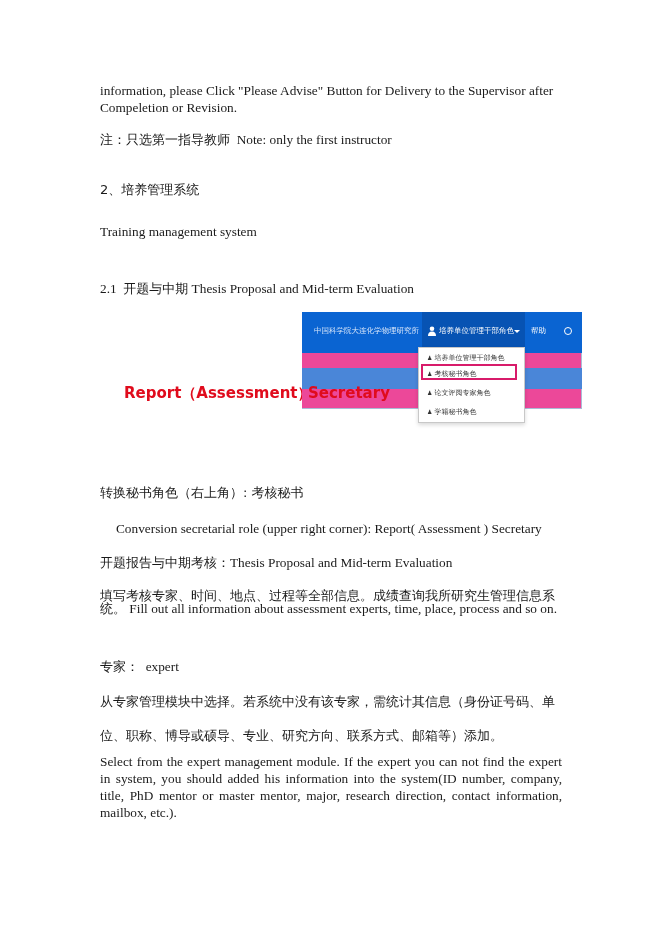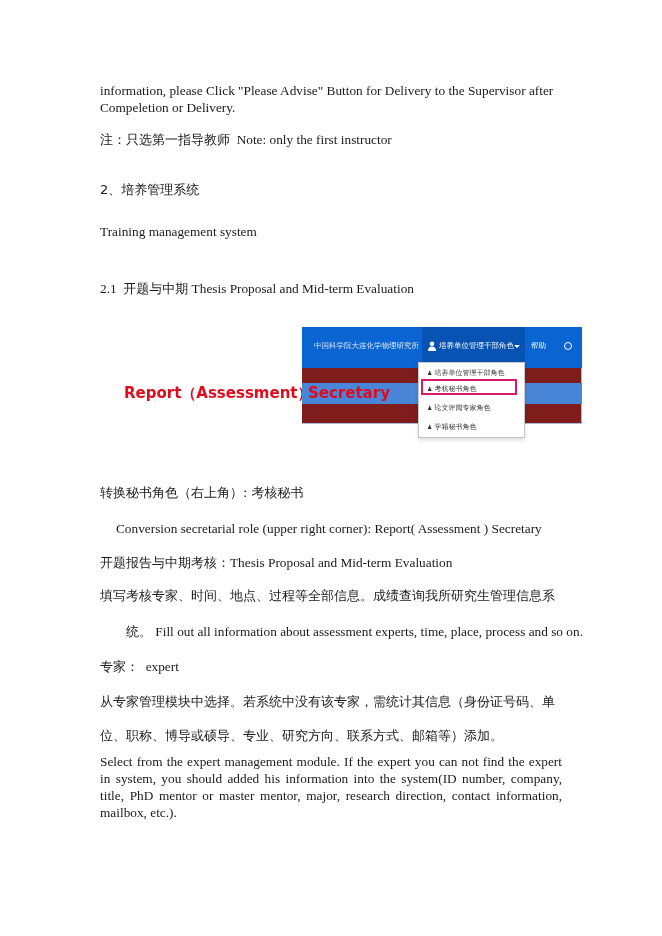--- a/index.html
+++ b/index.html
@@ -2,22 +2,22 @@
 <html><head>
 <meta charset="utf-8">
 <style>
   html, body { margin:0; padding:0; background:#ffffff; }
   body { width:662px; height:936px; position:relative; overflow:hidden;
          font-family:"Liberation Serif", "DejaVu Serif", serif; color:#1a1a1a; }
   .p { position:absolute; left:100px; width:462px; font-size:13.3px; line-height:17px; }
   .cn { font-family:"DejaVu Sans", sans-serif; font-size:13px; }
   .b { font-weight:normal; }
   .justify { text-align:justify; text-align-last:left; }
-  .shot { position:absolute; left:302px; top:327px; width:280px; height:97px;
-          background:#7f1d1d; border-right:1px solid #a9bcd6; border-bottom:1px solid #a9bcd6; box-sizing:border-box; }
+  .shot { position:absolute; left:302px; top:312px; width:280px; height:97px;
+          background:#ec4899; border-right:1px solid #a9bcd6; border-bottom:1px solid #a9bcd6; box-sizing:border-box; }
   .nav { position:absolute; left:0; top:0; width:280px; height:41px; background:#0a64d2; }
   .nav .org { position:absolute; left:12px; top:14px; font-family:"DejaVu Sans", sans-serif; font-size:7.5px; color:#dbe8fb; }
   .nav .role { position:absolute; left:120px; top:0; width:103px; height:41px; background:#0753b3; }
   .nav .role .ico { position:absolute; left:6px; top:14px; width:8px; height:10px; }
   .nav .role .txt { position:absolute; left:17px; top:14px; font-family:"DejaVu Sans", sans-serif; font-size:7.5px; color:#ffffff; }
   .nav .role .caret { position:absolute; left:92px; top:18px; width:0; height:0; border-left:3px solid transparent; border-right:3px solid transparent; border-top:3px solid #fff; }
   .nav .help { position:absolute; left:229px; top:14px; font-family:Liberation Serif, serif; font-size:7.5px; color:#ffffff; }
   .nav .power { position:absolute; left:262px; top:15px; width:6px; height:6px; border:1.5px solid #fff; border-radius:50%; }
   .panelhdr { position:absolute; left:0; top:56px; width:280px; height:21px; background:#4a86d8; }
   .dropdown { position:absolute; left:116px; top:35px; width:107px; height:76px; background:#fff;
@@ -27,21 +27,21 @@
   .dd-hl { position:absolute; left:2px; top:16px; width:96px; height:16px; border:2px solid #d81b6a; box-sizing:border-box; }
   .redlabel { position:absolute; top:384px; font-family:"DejaVu Sans", sans-serif; font-weight:bold; font-size:15px; color:#e00b1c; white-space:nowrap; }
 </style>
 </head>
 <body>
 
 <div>
 
   <div class="p" style="top:82px;">
     <div>information, please Click "Please Advise" Button for Delivery to the Supervisor after</div>
-    <div>Compeletion or Delivery.</div>
+    <div>Compeletion or Revision.</div>
   </div>
 
   <div class="p" style="top:131px;">
     <span class="cn">注：只选第一指导教师</span>&nbsp;
     <span>Note: only the first instructor</span>
   </div>
 
   <div class="p cn b" style="top:181px;">2、培养管理系统</div>
   <div class="p b" style="top:223px;">Training management system</div>
 
@@ -89,21 +89,21 @@
   <div class="redlabel" style="left:308px;">Secretary</div>
 
   <div class="p cn b" style="top:484px;">转换秘书角色（右上角）: 考核秘书</div>
   <div class="p b" style="top:520px;margin-left:16px;">Conversion secretarial role (upper right corner): Report( Assessment ) Secretary</div>
 
   <div class="p" style="top:554px;">
     <span class="cn">开题报告与中期考核：</span><span>Thesis Proposal and Mid-term Evaluation</span>
   </div>
 
   <div class="p cn" style="top:587px;">填写考核专家、时间、地点、过程等全部信息。成绩查询我所研究生管理信息系</div>
-  <div class="p" style="top:623px;margin-left:26px;">
+  <div class="p" style="top:600px;">
     <span class="cn b">统。</span>
     <span>Fill out all information about assessment experts, time, place, process and so on.</span>
   </div>
 
   <div class="p" style="top:658px;">
     <span class="cn">专家：</span>&nbsp;
     <span>expert</span>
   </div>
 
   <div class="p cn" style="top:693px;">从专家管理模块中选择。若系统中没有该专家，需统计其信息（身份证号码、单</div>

